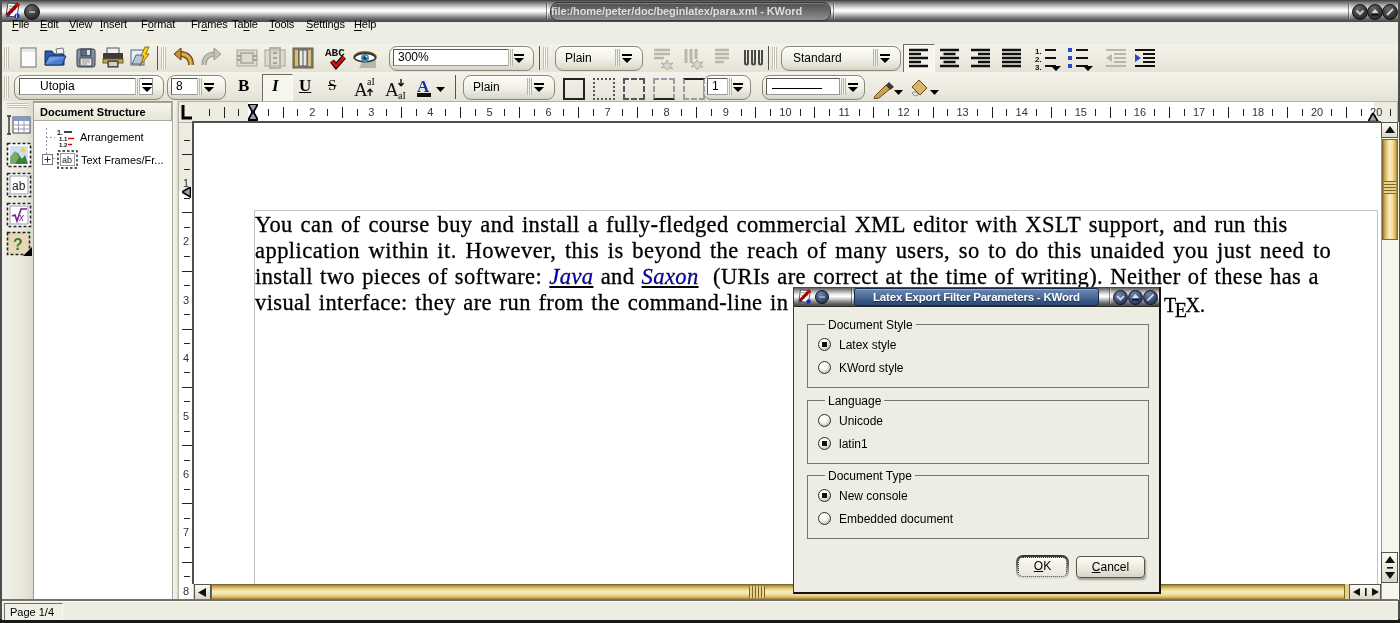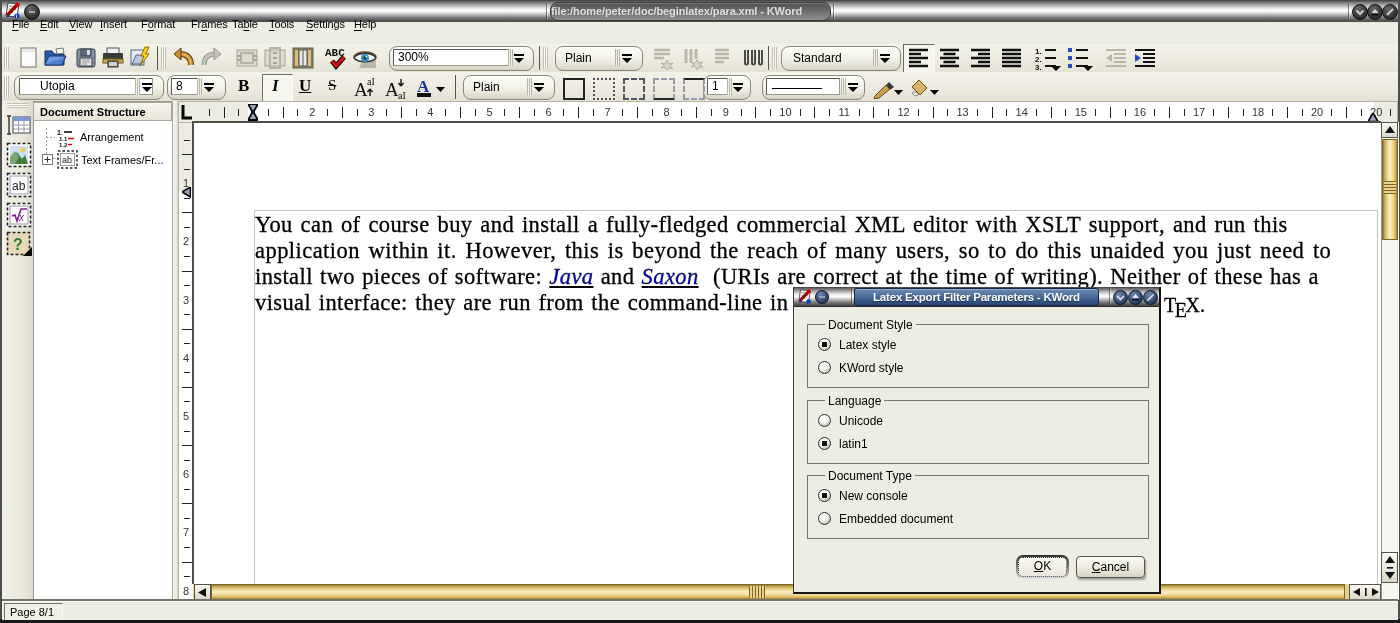--- a/index.html
+++ b/index.html
@@ -599,21 +599,21 @@
 <svg class="abs" style="left:730px;top:81px" width="16" height="13">
     <rect x="3" y="2" width="10" height="2" fill="#000"></rect>
     <polygon points="3,6 13,6 8,11" fill="#000"></polygon>
   </svg>
 <svg class="abs" style="left:845px;top:81px" width="16" height="13">
     <rect x="3" y="2" width="10" height="2" fill="#000"></rect>
     <polygon points="3,6 13,6 8,11" fill="#000"></polygon>
   </svg>
 
 <div class="abs" id="statusbar"></div>
-<div class="abs" id="pagebox">Page 8/1</div>
+<div class="abs" id="pagebox">Page 1/4</div>
 
 <div class="abs" id="dialog">
   <div id="dtitle"></div>
   <div id="dtitleinset">Latex Export Filter Parameters - KWord</div>
   <svg class="abs" style="left:3px;top:2px" width="16" height="16" viewBox="0 0 18 18">
    <polygon points="4,1 15,2 13,15 2,14" fill="#fff" stroke="#444" stroke-width="1"></polygon>
    <path d="M5 4l7 .5M5 7l7 .5M5 10l4 .3" stroke="#888" stroke-width="1"></path>
    <path d="M14.5 1.5L3 13.5" stroke="#a00000" stroke-width="3.4"></path>
    <path d="M14.5 1.5L12 4" stroke="#e00000" stroke-width="3.4"></path>
    <path d="M4.5 12l-2.5 4 4-2.2" fill="#1136c1"></path>

